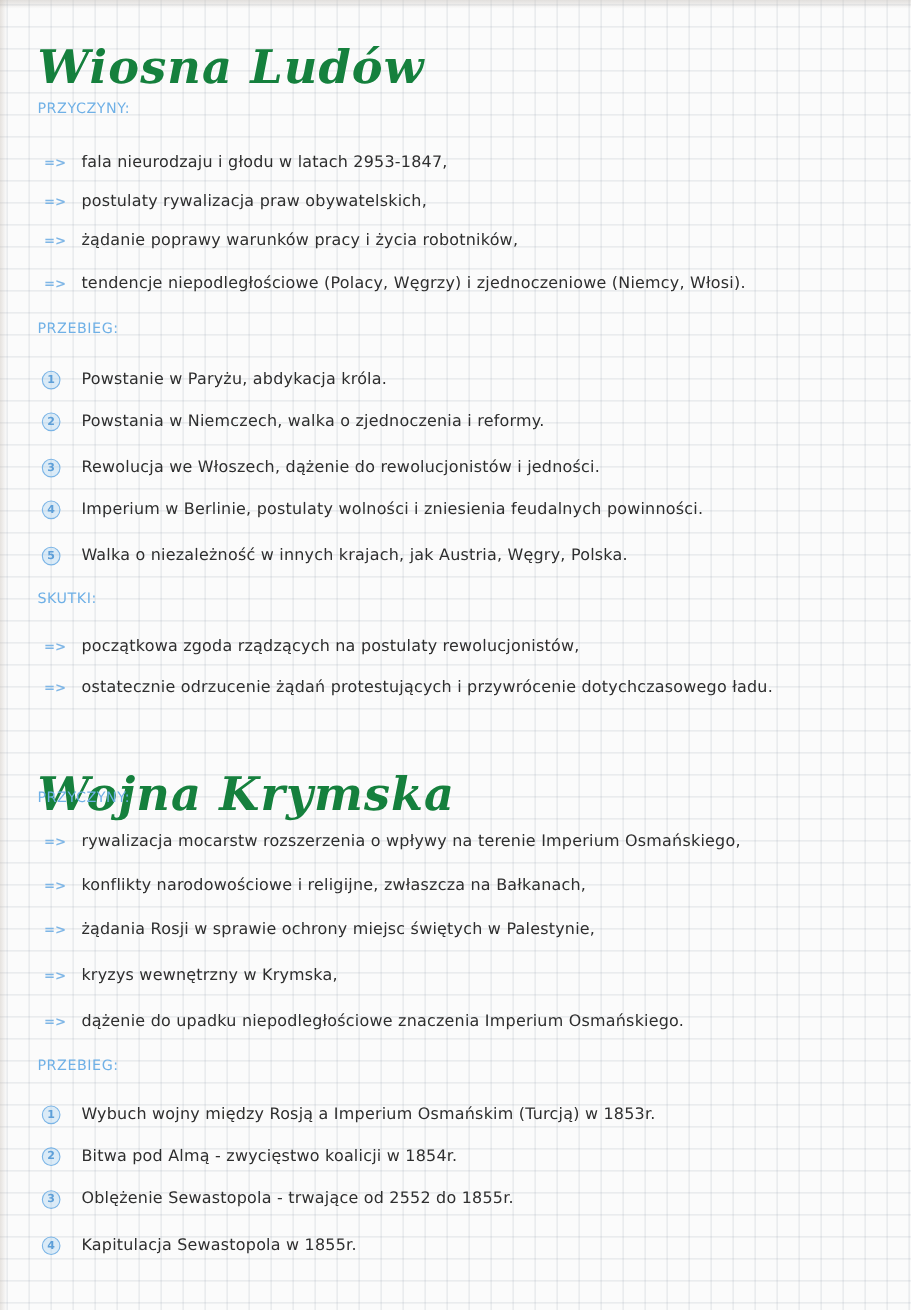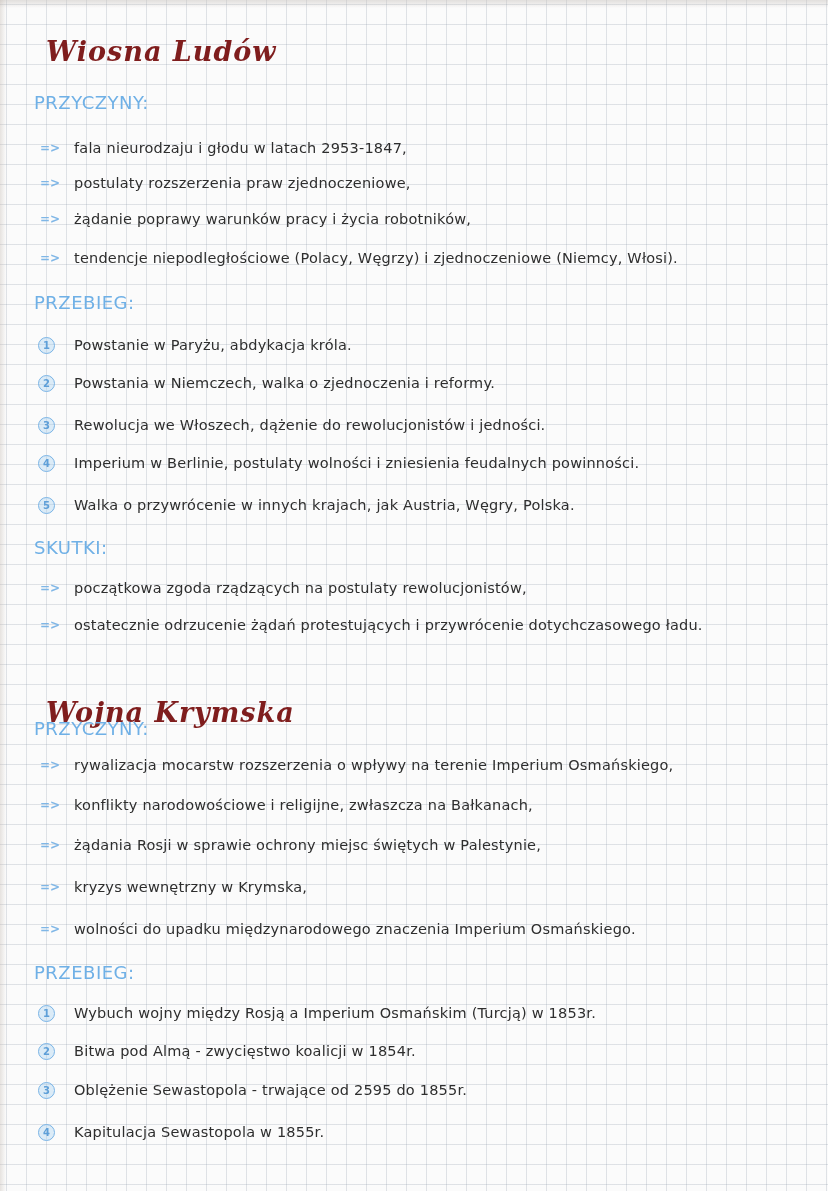--- a/index.html
+++ b/index.html
@@ -24,31 +24,30 @@
     .page-left-edge {
       position: absolute; left: 0; top: 0; width: 6px; height: 1191px;
       background: linear-gradient(to right, rgba(190,180,170,0.35), rgba(255,255,255,0));
     }
     .title {
       position: absolute;
       left: 34px;
       font-family: "DejaVu Serif", serif;
       font-style: italic;
       font-weight: bold;
-      font-size: 27px;
+      font-size: 42px;
       letter-spacing: 1px;
-      color: #7f1d1d;
+      color: #15803d;
       white-space: nowrap;
-      margin-left: 12px;
     }
     .heading {
       position: absolute;
       left: 34px;
       font-family: "DejaVu Sans", sans-serif;
-      font-size: 18px;
+      font-size: 13px;
       letter-spacing: 0.5px;
       color: #6fb0e6;
       white-space: nowrap;
     }
     .row {
       position: absolute;
       left: 0;
       height: 26px;
       display: flex;
       align-items: center;
@@ -96,21 +95,21 @@
   <div class="title" style="top:36px;">Wiosna Ludów</div>
 
   <div class="heading" style="top:92px;">PRZYCZYNY:</div>
 
   <div class="row" style="top:135px;">
     <span class="arrow">=&gt;</span>
     <span class="row-text">fala nieurodzaju i głodu w latach 2953-1847,</span>
   </div>
   <div class="row" style="top:170px;">
     <span class="arrow">=&gt;</span>
-    <span class="row-text">postulaty rozszerzenia praw zjednoczeniowe,</span>
+    <span class="row-text">postulaty rywalizacja praw obywatelskich,</span>
   </div>
   <div class="row" style="top:206px;">
     <span class="arrow">=&gt;</span>
     <span class="row-text">żądanie poprawy warunków pracy i życia robotników,</span>
   </div>
   <div class="row" style="top:245px;">
     <span class="arrow">=&gt;</span>
     <span class="row-text">tendencje niepodległościowe (Polacy, Węgrzy) i zjednoczeniowe (Niemcy, Włosi).</span>
   </div>
 
@@ -127,21 +126,21 @@
   <div class="row" style="top:412px;">
     <span class="num-circle">3</span>
     <span class="row-text">Rewolucja we Włoszech, dążenie do rewolucjonistów i jedności.</span>
   </div>
   <div class="row" style="top:450px;">
     <span class="num-circle">4</span>
     <span class="row-text">Imperium w Berlinie, postulaty wolności i zniesienia feudalnych powinności.</span>
   </div>
   <div class="row" style="top:492px;">
     <span class="num-circle">5</span>
-    <span class="row-text">Walka o przywrócenie w innych krajach, jak Austria, Węgry, Polska.</span>
+    <span class="row-text">Walka o niezależność w innych krajach, jak Austria, Węgry, Polska.</span>
   </div>
 
   <div class="heading" style="top:537px;">SKUTKI:</div>
 
   <div class="row" style="top:575px;">
     <span class="arrow">=&gt;</span>
     <span class="row-text">początkowa zgoda rządzących na postulaty rewolucjonistów,</span>
   </div>
   <div class="row" style="top:612px;">
     <span class="arrow">=&gt;</span>
@@ -165,34 +164,34 @@
   <div class="row" style="top:832px;">
     <span class="arrow">=&gt;</span>
     <span class="row-text">żądania Rosji w sprawie ochrony miejsc świętych w Palestynie,</span>
   </div>
   <div class="row" style="top:874px;">
     <span class="arrow">=&gt;</span>
     <span class="row-text">kryzys wewnętrzny w Krymska,</span>
   </div>
   <div class="row" style="top:916px;">
     <span class="arrow">=&gt;</span>
-    <span class="row-text">wolności do upadku międzynarodowego znaczenia Imperium Osmańskiego.</span>
+    <span class="row-text">dążenie do upadku niepodległościowe znaczenia Imperium Osmańskiego.</span>
   </div>
 
   <div class="heading" style="top:962px;">PRZEBIEG:</div>
 
   <div class="row" style="top:1000px;">
     <span class="num-circle">1</span>
     <span class="row-text">Wybuch wojny między Rosją a Imperium Osmańskim (Turcją) w 1853r.</span>
   </div>
   <div class="row" style="top:1038px;">
     <span class="num-circle">2</span>
     <span class="row-text">Bitwa pod Almą - zwycięstwo koalicji w 1854r.</span>
   </div>
   <div class="row" style="top:1077px;">
     <span class="num-circle">3</span>
-    <span class="row-text">Oblężenie Sewastopola - trwające od 2595 do 1855r.</span>
+    <span class="row-text">Oblężenie Sewastopola - trwające od 2552 do 1855r.</span>
   </div>
   <div class="row" style="top:1119px;">
     <span class="num-circle">4</span>
     <span class="row-text">Kapitulacja Sewastopola w 1855r.</span>
   </div>
 </div>
 
 </body></html>

